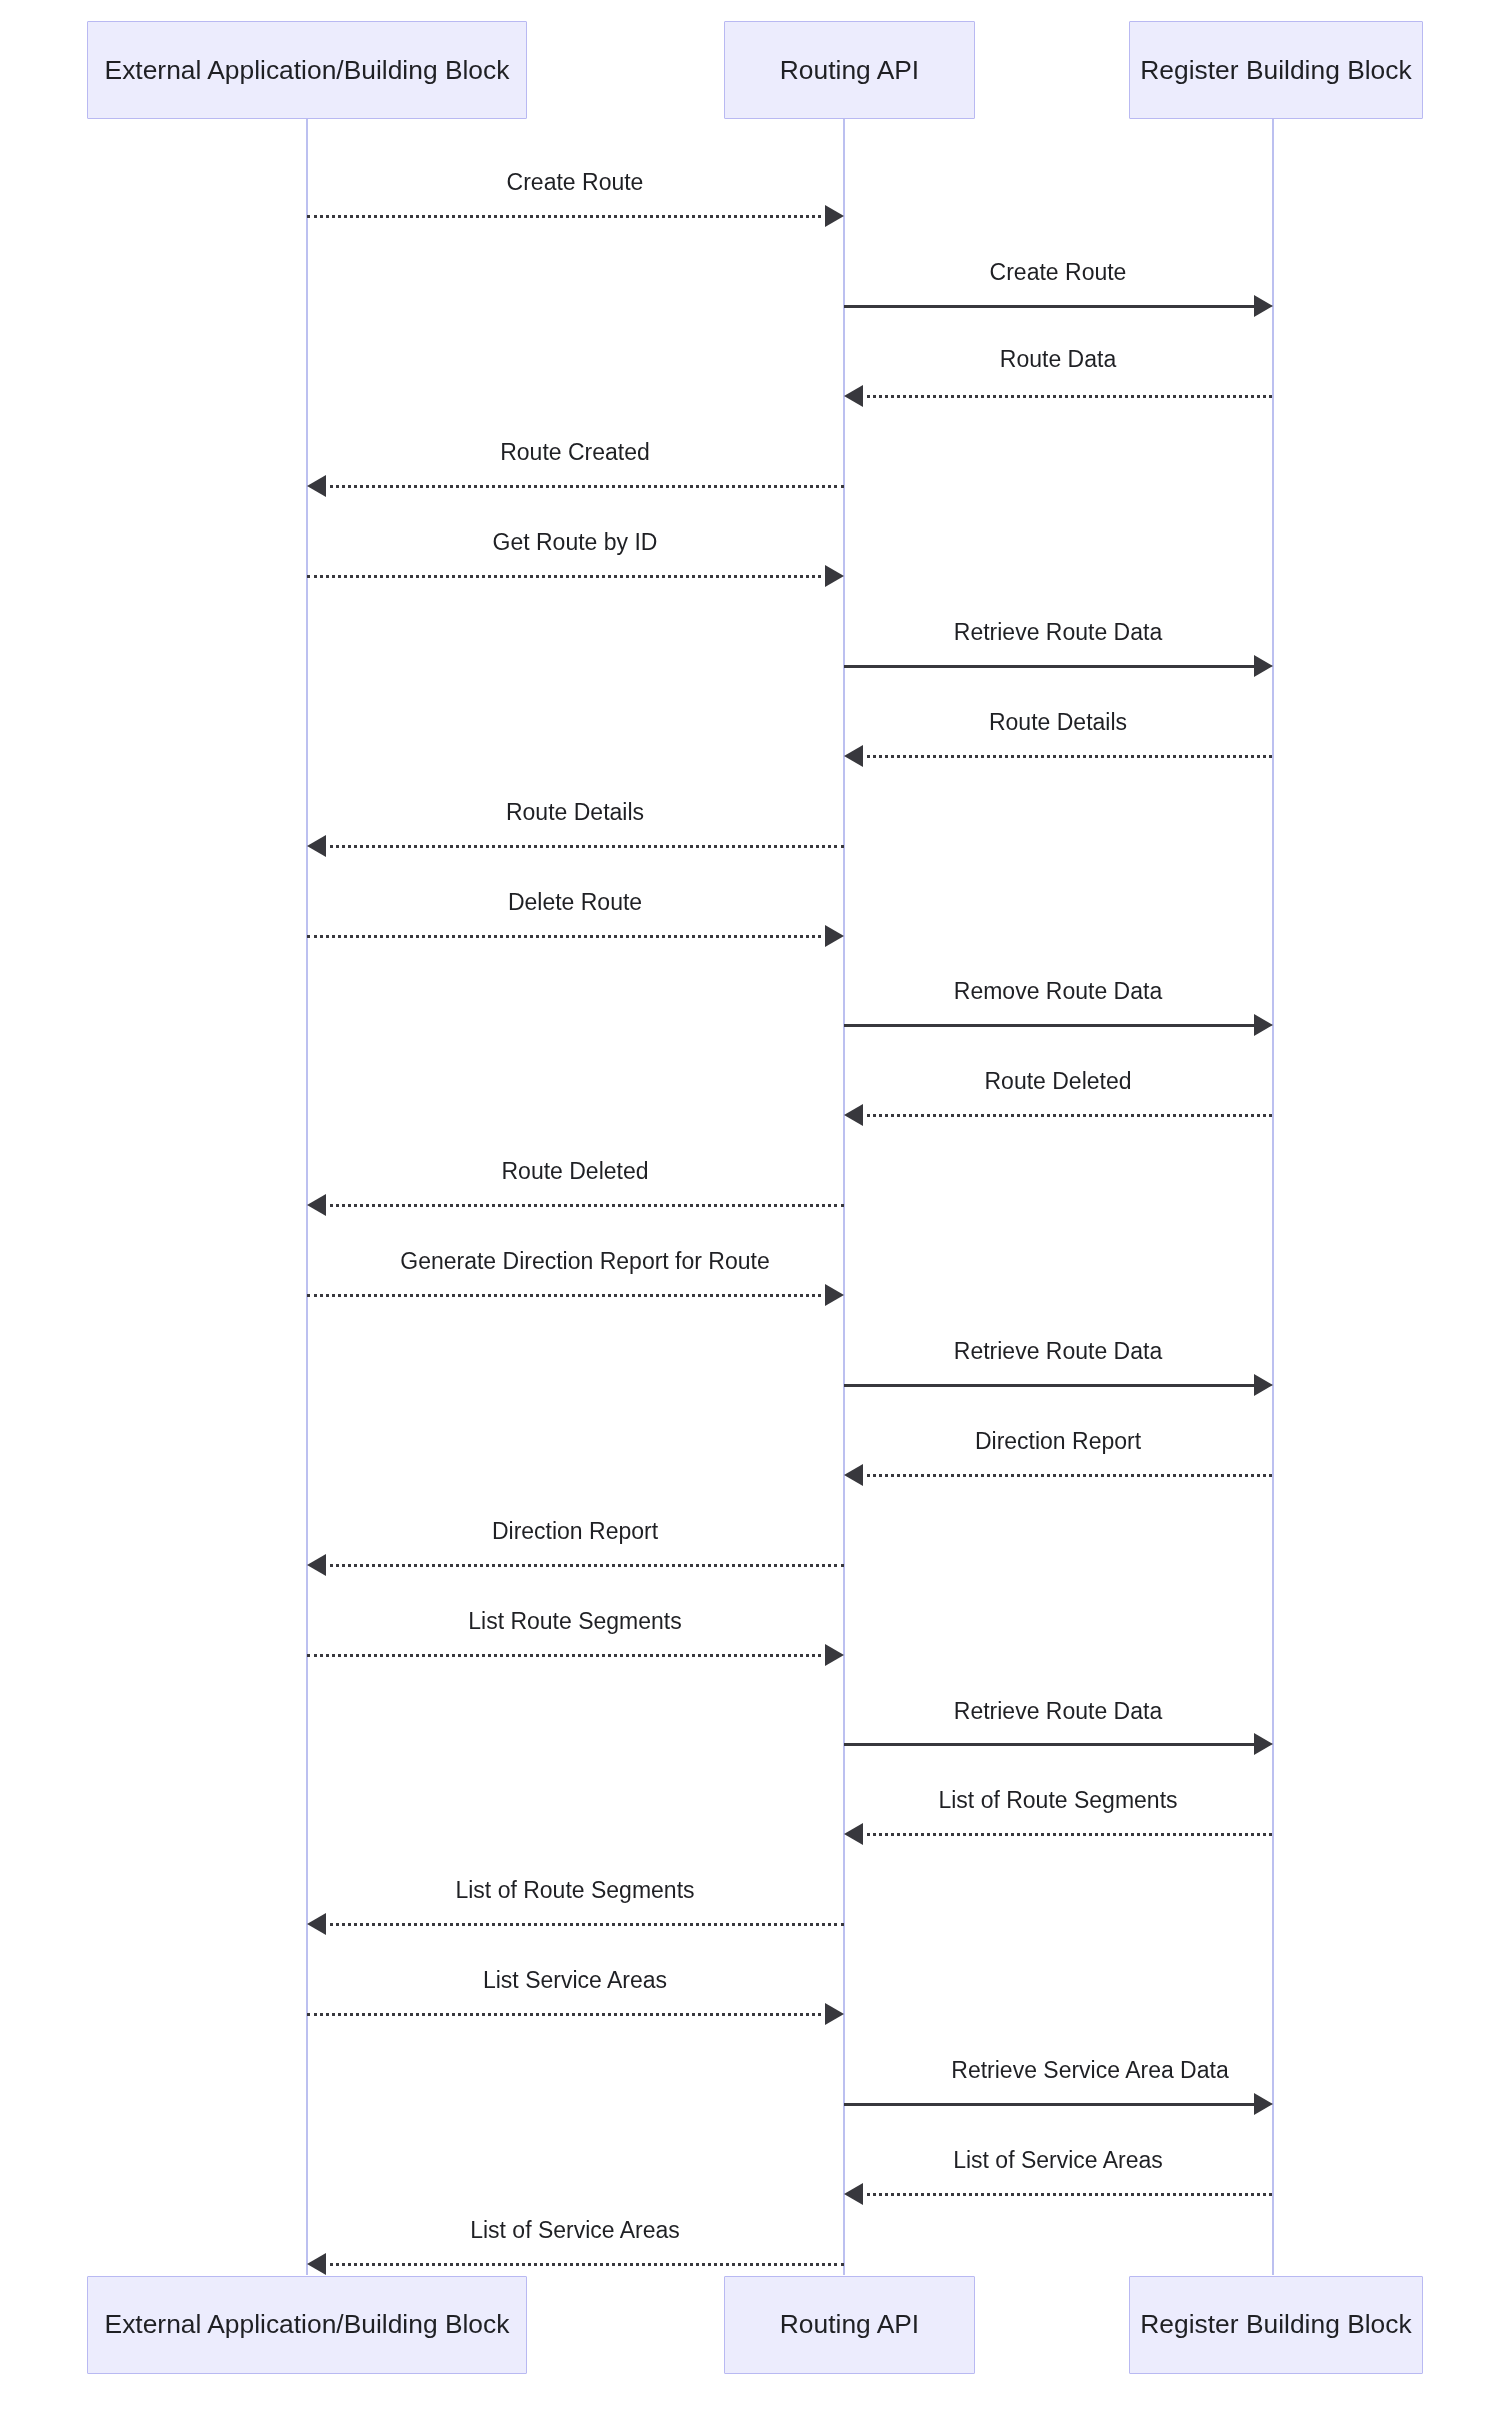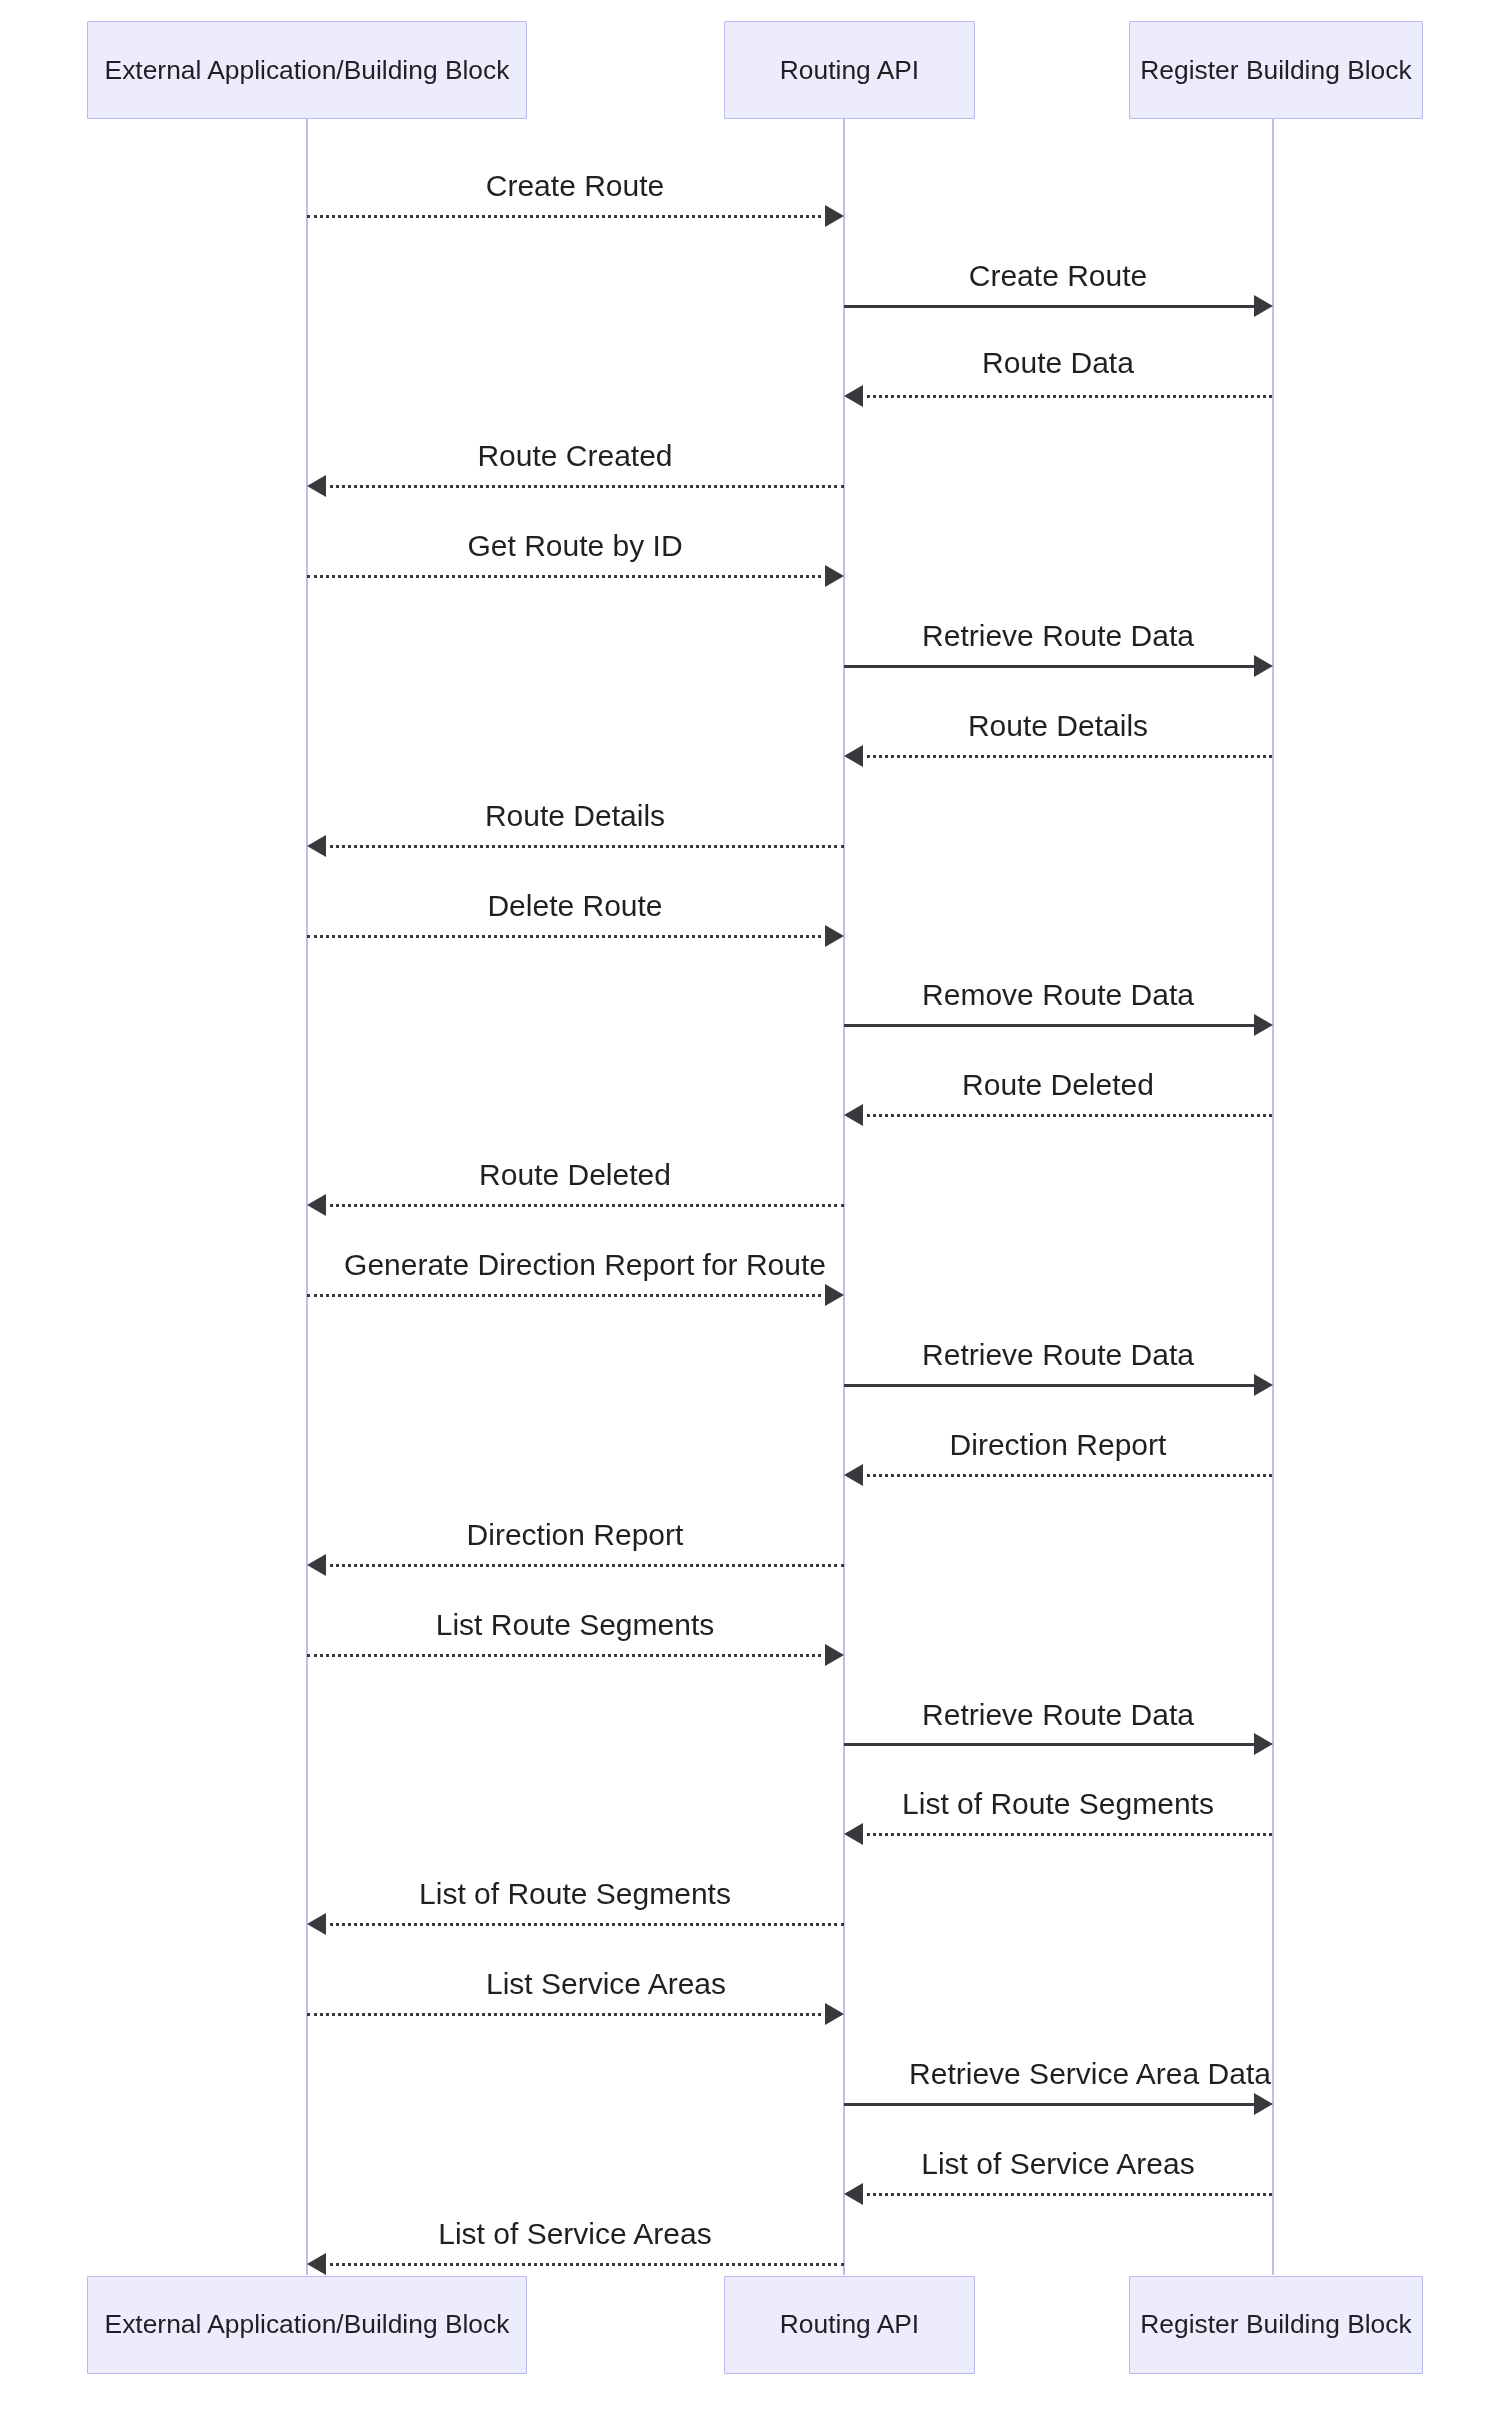--- a/index.html
+++ b/index.html
@@ -18,21 +18,21 @@
     color:#1f2024;
     font-size:26.4px;
     line-height:1.2;
     text-align:center;
     white-space:nowrap;
   }
 
   .msg-label{
     position:absolute;
     color:#1f2024;
-    font-size:30px;
+    font-size:23px;
     line-height:1;
     text-align:center;
     white-space:nowrap;
     transform:translateX(-50%);
   }
 
   .msg-line{
     position:absolute;
     height:0;
     border-top:3.1px solid #38383d;
@@ -169,21 +169,21 @@
       <div class="msg-label" style="left: 1058px; top: 1789px;">List of Route Segments</div>
       <div class="msg-line dotted" style="top: 1833px; left: 860px; width: 412px;"></div>
       <div class="arrow-head left" style="top: 1823px; left: 844px;"></div>
     </div>
     <div>
       <div class="msg-label" style="left: 575px; top: 1879px;">List of Route Segments</div>
       <div class="msg-line dotted" style="top: 1923px; left: 323px; width: 521px;"></div>
       <div class="arrow-head left" style="top: 1913px; left: 307px;"></div>
     </div>
     <div>
-      <div class="msg-label" style="left: 575px; top: 1969px; margin-left: 31px;">List Service Areas</div>
+      <div class="msg-label" style="left: 575px; top: 1969px;">List Service Areas</div>
       <div class="msg-line dotted" style="top: 2013px; left: 307px; width: 521px;"></div>
       <div class="arrow-head right" style="top: 2003px; left: 825px;"></div>
     </div>
     <div>
       <div class="msg-label" style="left: 1058px; top: 2059px; margin-left: 32px;">Retrieve Service Area Data</div>
       <div class="msg-line" style="top: 2103px; left: 844px; width: 412px;"></div>
       <div class="arrow-head right" style="top: 2093px; left: 1254px;"></div>
     </div>
     <div>
       <div class="msg-label" style="left: 1058px; top: 2149px;">List of Service Areas</div>

